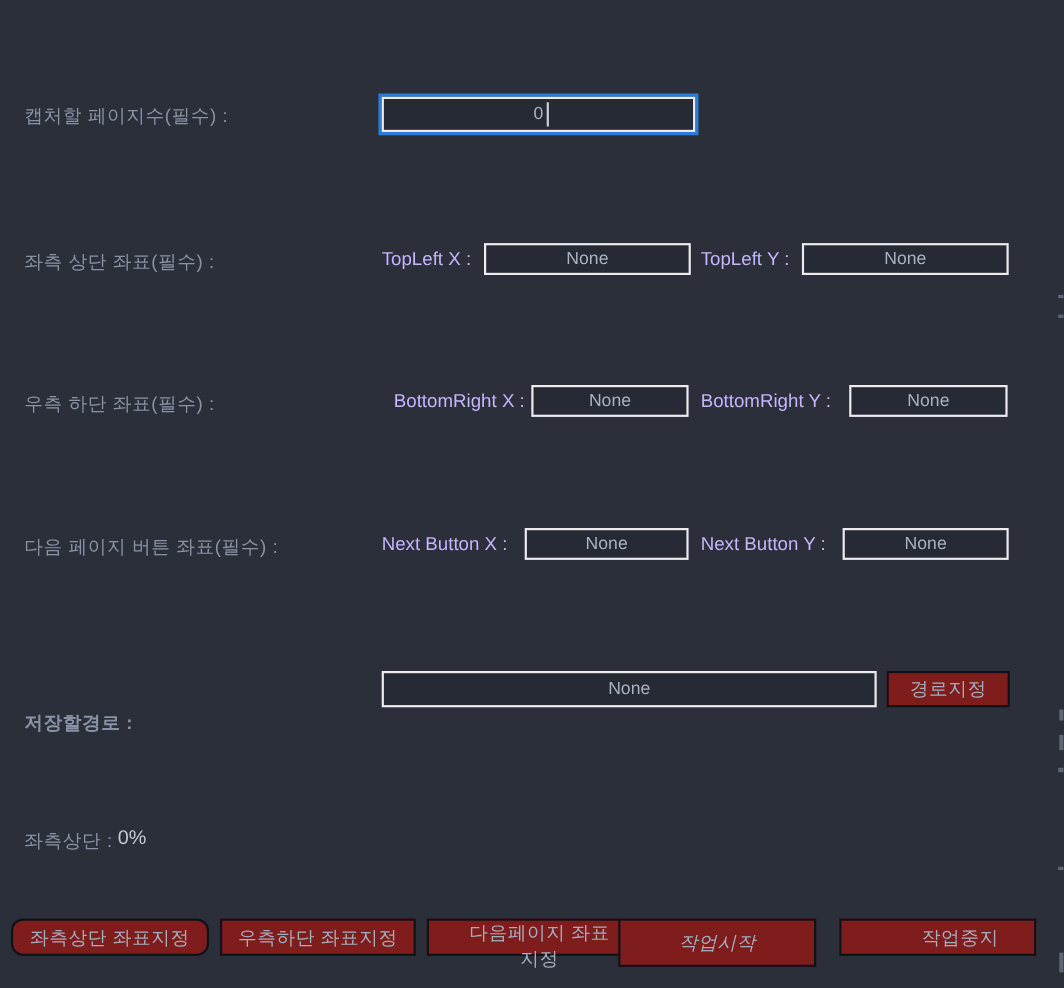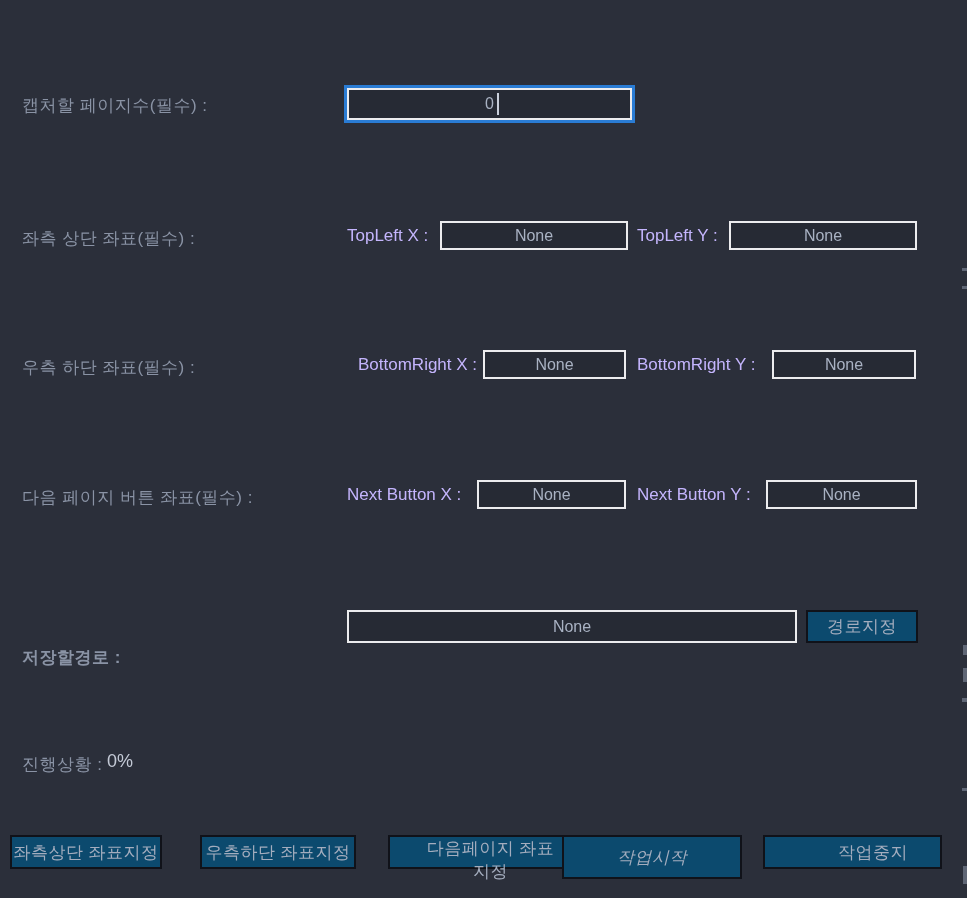--- a/index.html
+++ b/index.html
@@ -37,21 +37,21 @@
   .field.focused {
     box-shadow:0 0 0 3px #2a7cd4;
   }
   .caret {
     position:absolute;
     width:2px;
     background:#c9cfdb;
   }
   .btn {
     position:absolute;
-    background:#0c4a6e;
+    background:#7f1d1d;
     border:2px solid #101219;
     color:#a4adbe;
     font-size:17px;
     letter-spacing:0.5px;
     font-family:"Liberation Sans","DejaVu Sans",sans-serif;
     text-align:center;
     cursor:pointer;
     padding:0;
   }
   .progress-value {
@@ -86,25 +86,25 @@
 <div class="abs klabel" style="left:10px; top:486px;">다음 페이지 버튼 좌표(필수) :</div>
 <div class="abs elabel" style="left:347px; top:485px;">Next Button X :</div>
 <input class="field" style="left: 477px; top: 480px; width: 149px; height: 29px;" value="None">
 <div class="abs elabel" style="left:637px; top:485px;">Next Button Y :</div>
 <input class="field" style="left: 766px; top: 480px; width: 151px; height: 29px;" value="None">
 
 <div class="abs klabel" style="left:10px; top:646px;font-weight:bold;">저장할경로 :</div>
 <input class="field" style="left: 347px; top: 610px; width: 450px; height: 33px;" value="None">
 <button class="btn" style="left:806px; top:610px; width:112px; height:33px;">경로지정</button>
 
-<div class="abs klabel" style="left:10px; top:753px;">진행상황 :</div>
+<div class="abs klabel" style="left:10px; top:753px;">좌측상단 :</div>
 <div class="abs progress-value" style="left:107px; top:751px;">0%</div>
 
-<button class="btn" style="left:10px; top:835px; width:152px; height:34px;">좌측상단 좌표지정</button>
-<button class="btn" style="left:200px; top:835px; width:156px; height:34px;">우측하단 좌표지정</button>
+<button class="btn" style="left:10px; top:835px; width:180px; height:34px;border-radius:11px;">좌측상단 좌표지정</button>
+<button class="btn" style="left:200px; top:835px; width:178px; height:34px;">우측하단 좌표지정</button>
 <button class="btn" style="left:388px; top:835px; width:177px; height:34px;padding-left:28px;">다음페이지 좌표지정</button>
 <button class="btn" style="left:562px; top:835px; width:180px; height:44px;font-style:italic;">작업시작</button>
 <button class="btn" style="left:763px; top:835px; width:179px; height:34px;padding-left:41px;">작업중지</button>
 
 <div class="edge-artifact" style="left:962px; top:268px; width:5px; height:3px;"></div>
 <div class="edge-artifact" style="left:962px; top:286px; width:5px; height:3px;"></div>
 <div class="edge-artifact" style="left:963px; top:645px; width:4px; height:10px;"></div>
 <div class="edge-artifact" style="left:963px; top:668px; width:4px; height:14px;"></div>
 <div class="edge-artifact" style="left:962px; top:698px; width:5px; height:4px;"></div>
 <div class="edge-artifact" style="left:962px; top:788px; width:5px; height:3px;"></div>

